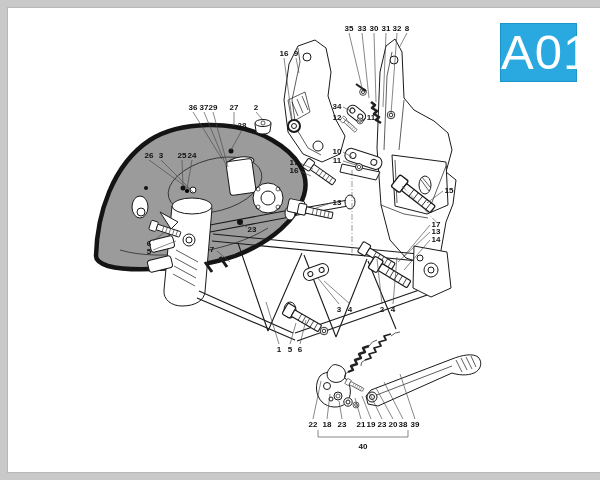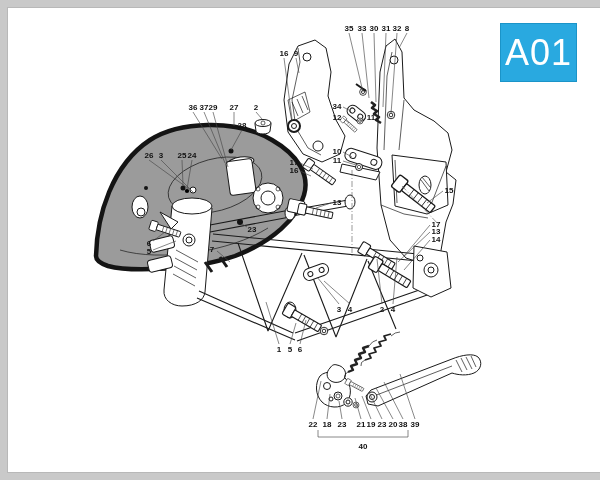--- a/index.html
+++ b/index.html
@@ -1,19 +1,19 @@
 <!DOCTYPE html>
 <html style="--accent: #29a9e0; --page-bg: #ffffff; --ink: #1a1a1a; --plate: #9b9b9b; --leader: #474747;"><head>
 <meta charset="utf-8">
 <style>
   html,body{margin:0;padding:0;}
   body{width:600px;height:480px;background:#c9c9c9;font-family:"Liberation Sans",sans-serif;position:relative;overflow:hidden;}
   .page{position:absolute;left:7px;top:7px;width:584px;height:464px;background:var(--page-bg,#ffffff);border:1px solid #b8b8b8;padding-left:20px;}
   .badge{position:absolute;left:492px;top:15px;width:75px;height:57px;background:var(--accent,#29a9e0);border:1px solid #1b94c8;
-         color:#ffffff;font-size:36px;line-height:57px;text-align:center;letter-spacing:1px;}
+         color:#ffffff;font-size:49px;line-height:57px;text-align:center;letter-spacing:1px;}
   svg{position:absolute;left:0;top:0;}
   .part{fill:#ffffff;stroke:var(--ink,#1a1a1a);stroke-width:1;}
   .tube{fill:none;stroke:var(--ink,#1a1a1a);stroke-width:1.1;}
   .thin{fill:none;stroke:var(--ink,#1a1a1a);stroke-width:.7;}
   .plate{fill:var(--plate,#9b9b9b);stroke:#141414;stroke-width:4.5;}
   .dark{fill:#141414;stroke:none;}
   .spring{fill:none;stroke:#222;stroke-linejoin:round;}
   .dash{fill:none;stroke:#555;stroke-width:.6;stroke-dasharray:6 2 1 2;}
   .leader{fill:none;stroke:var(--leader,#474747);stroke-width:.65;}
   .callout{font:bold 8px "Liberation Sans",sans-serif;fill:#111;text-anchor:middle;}

